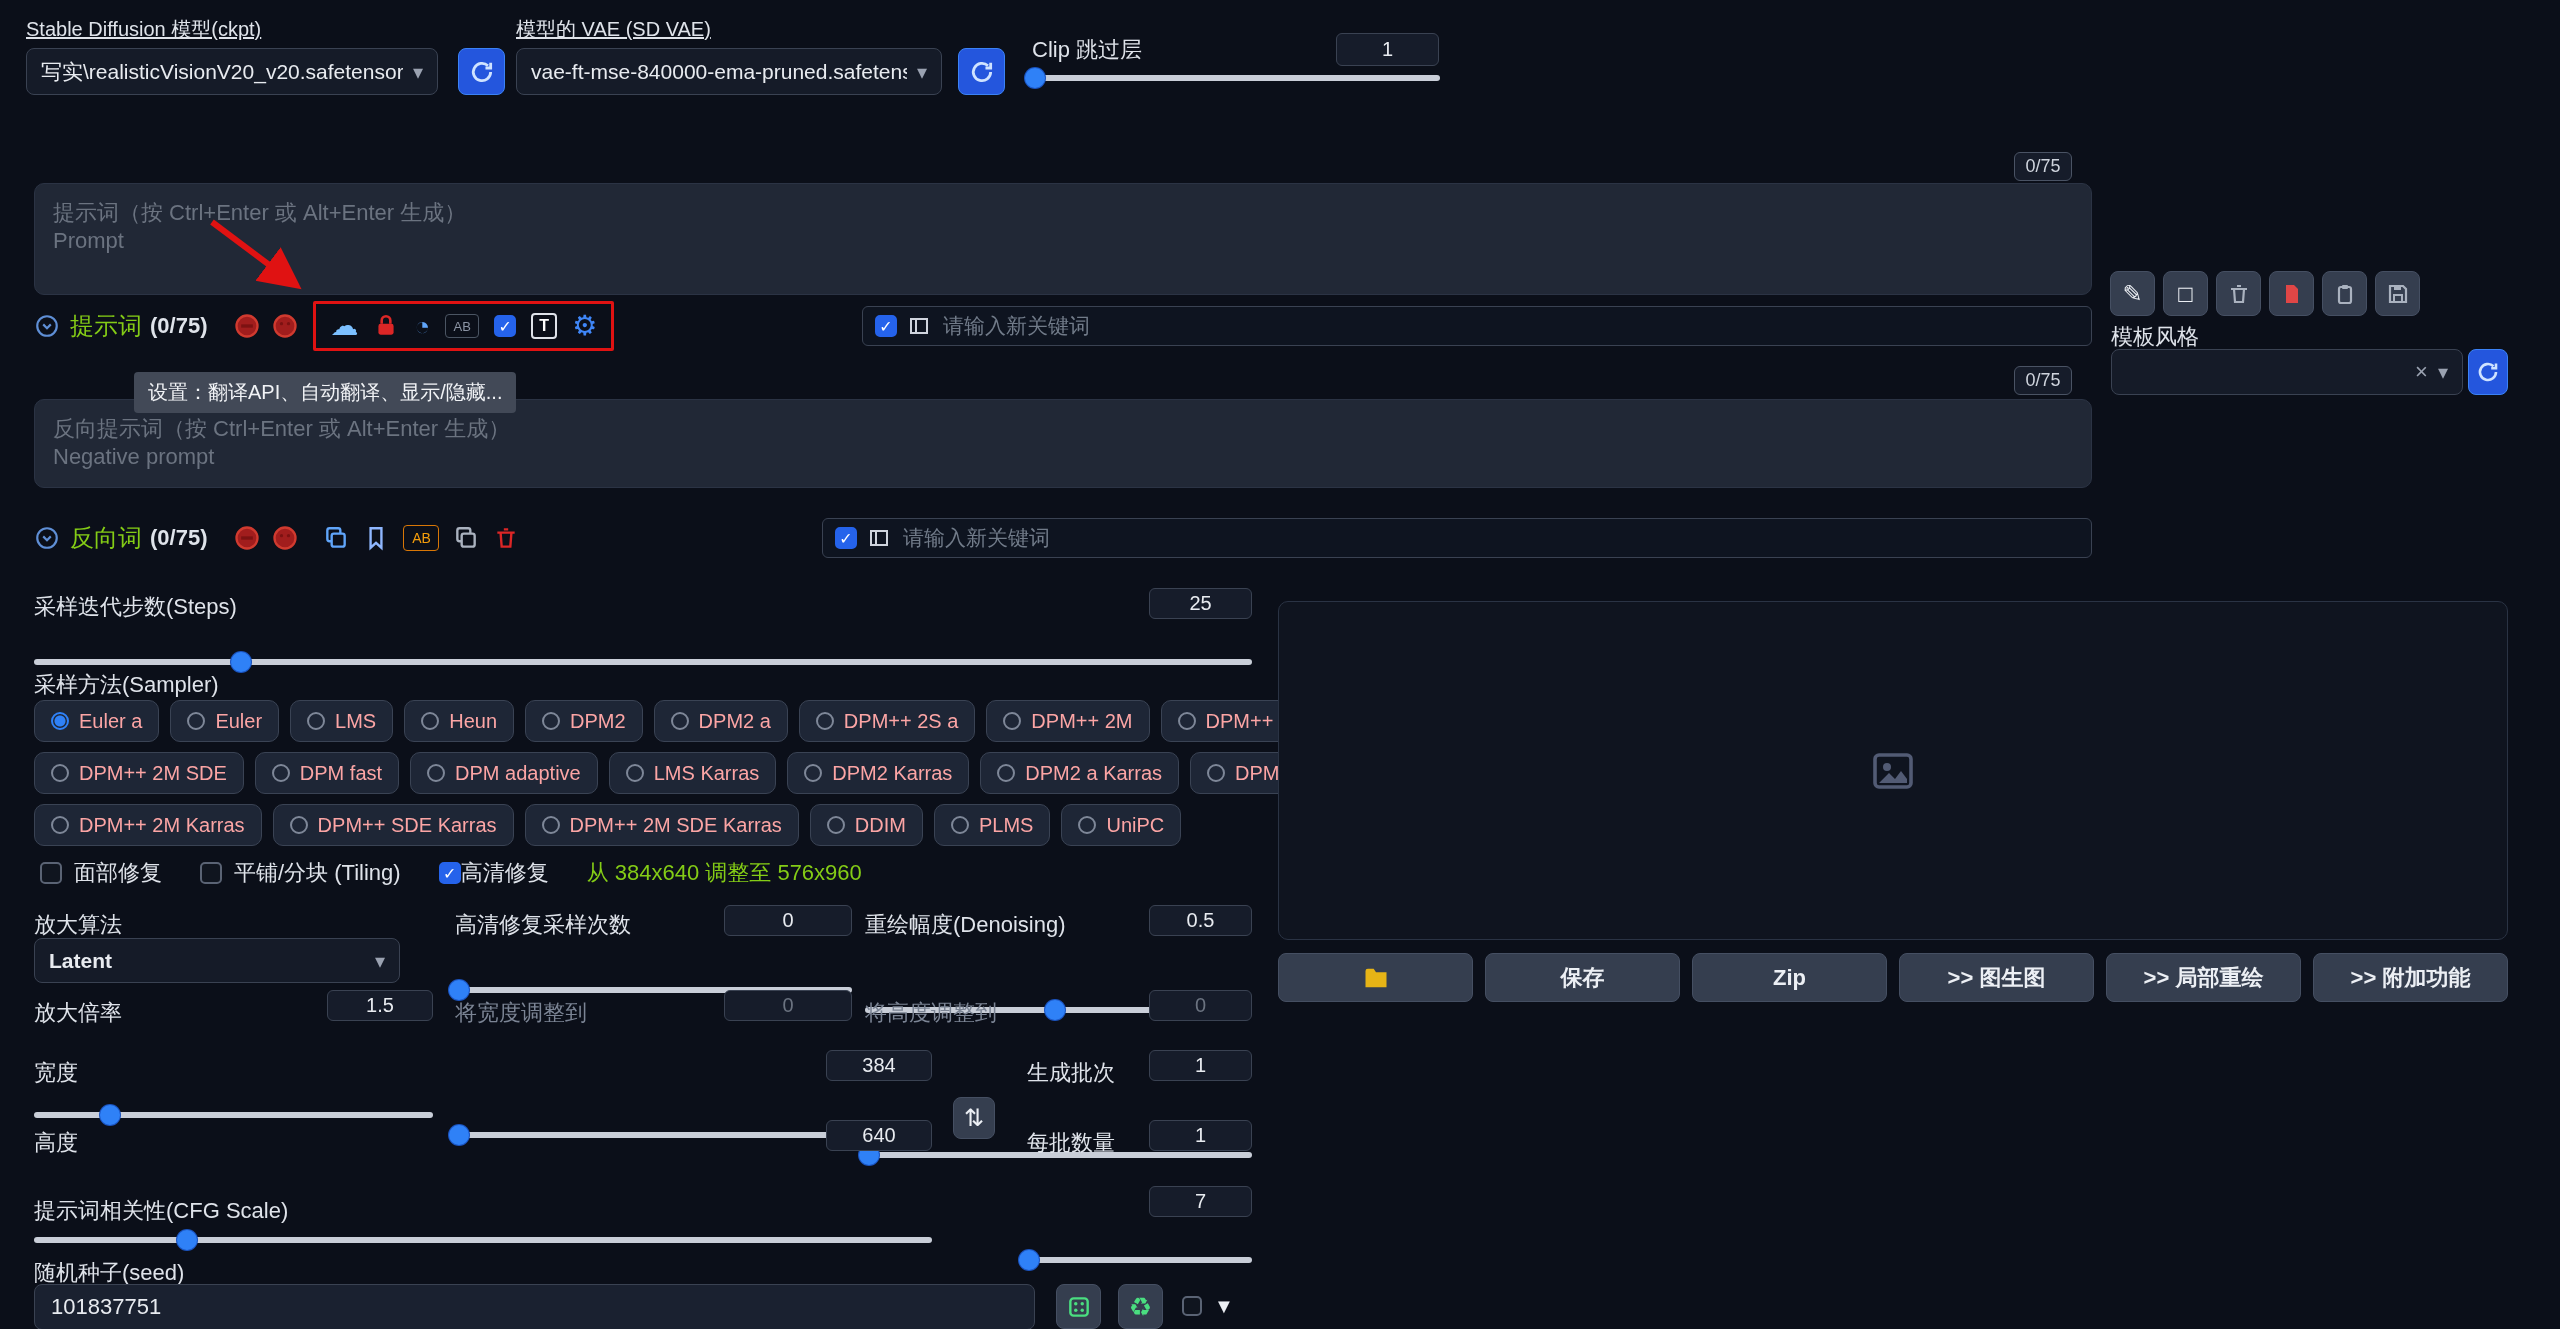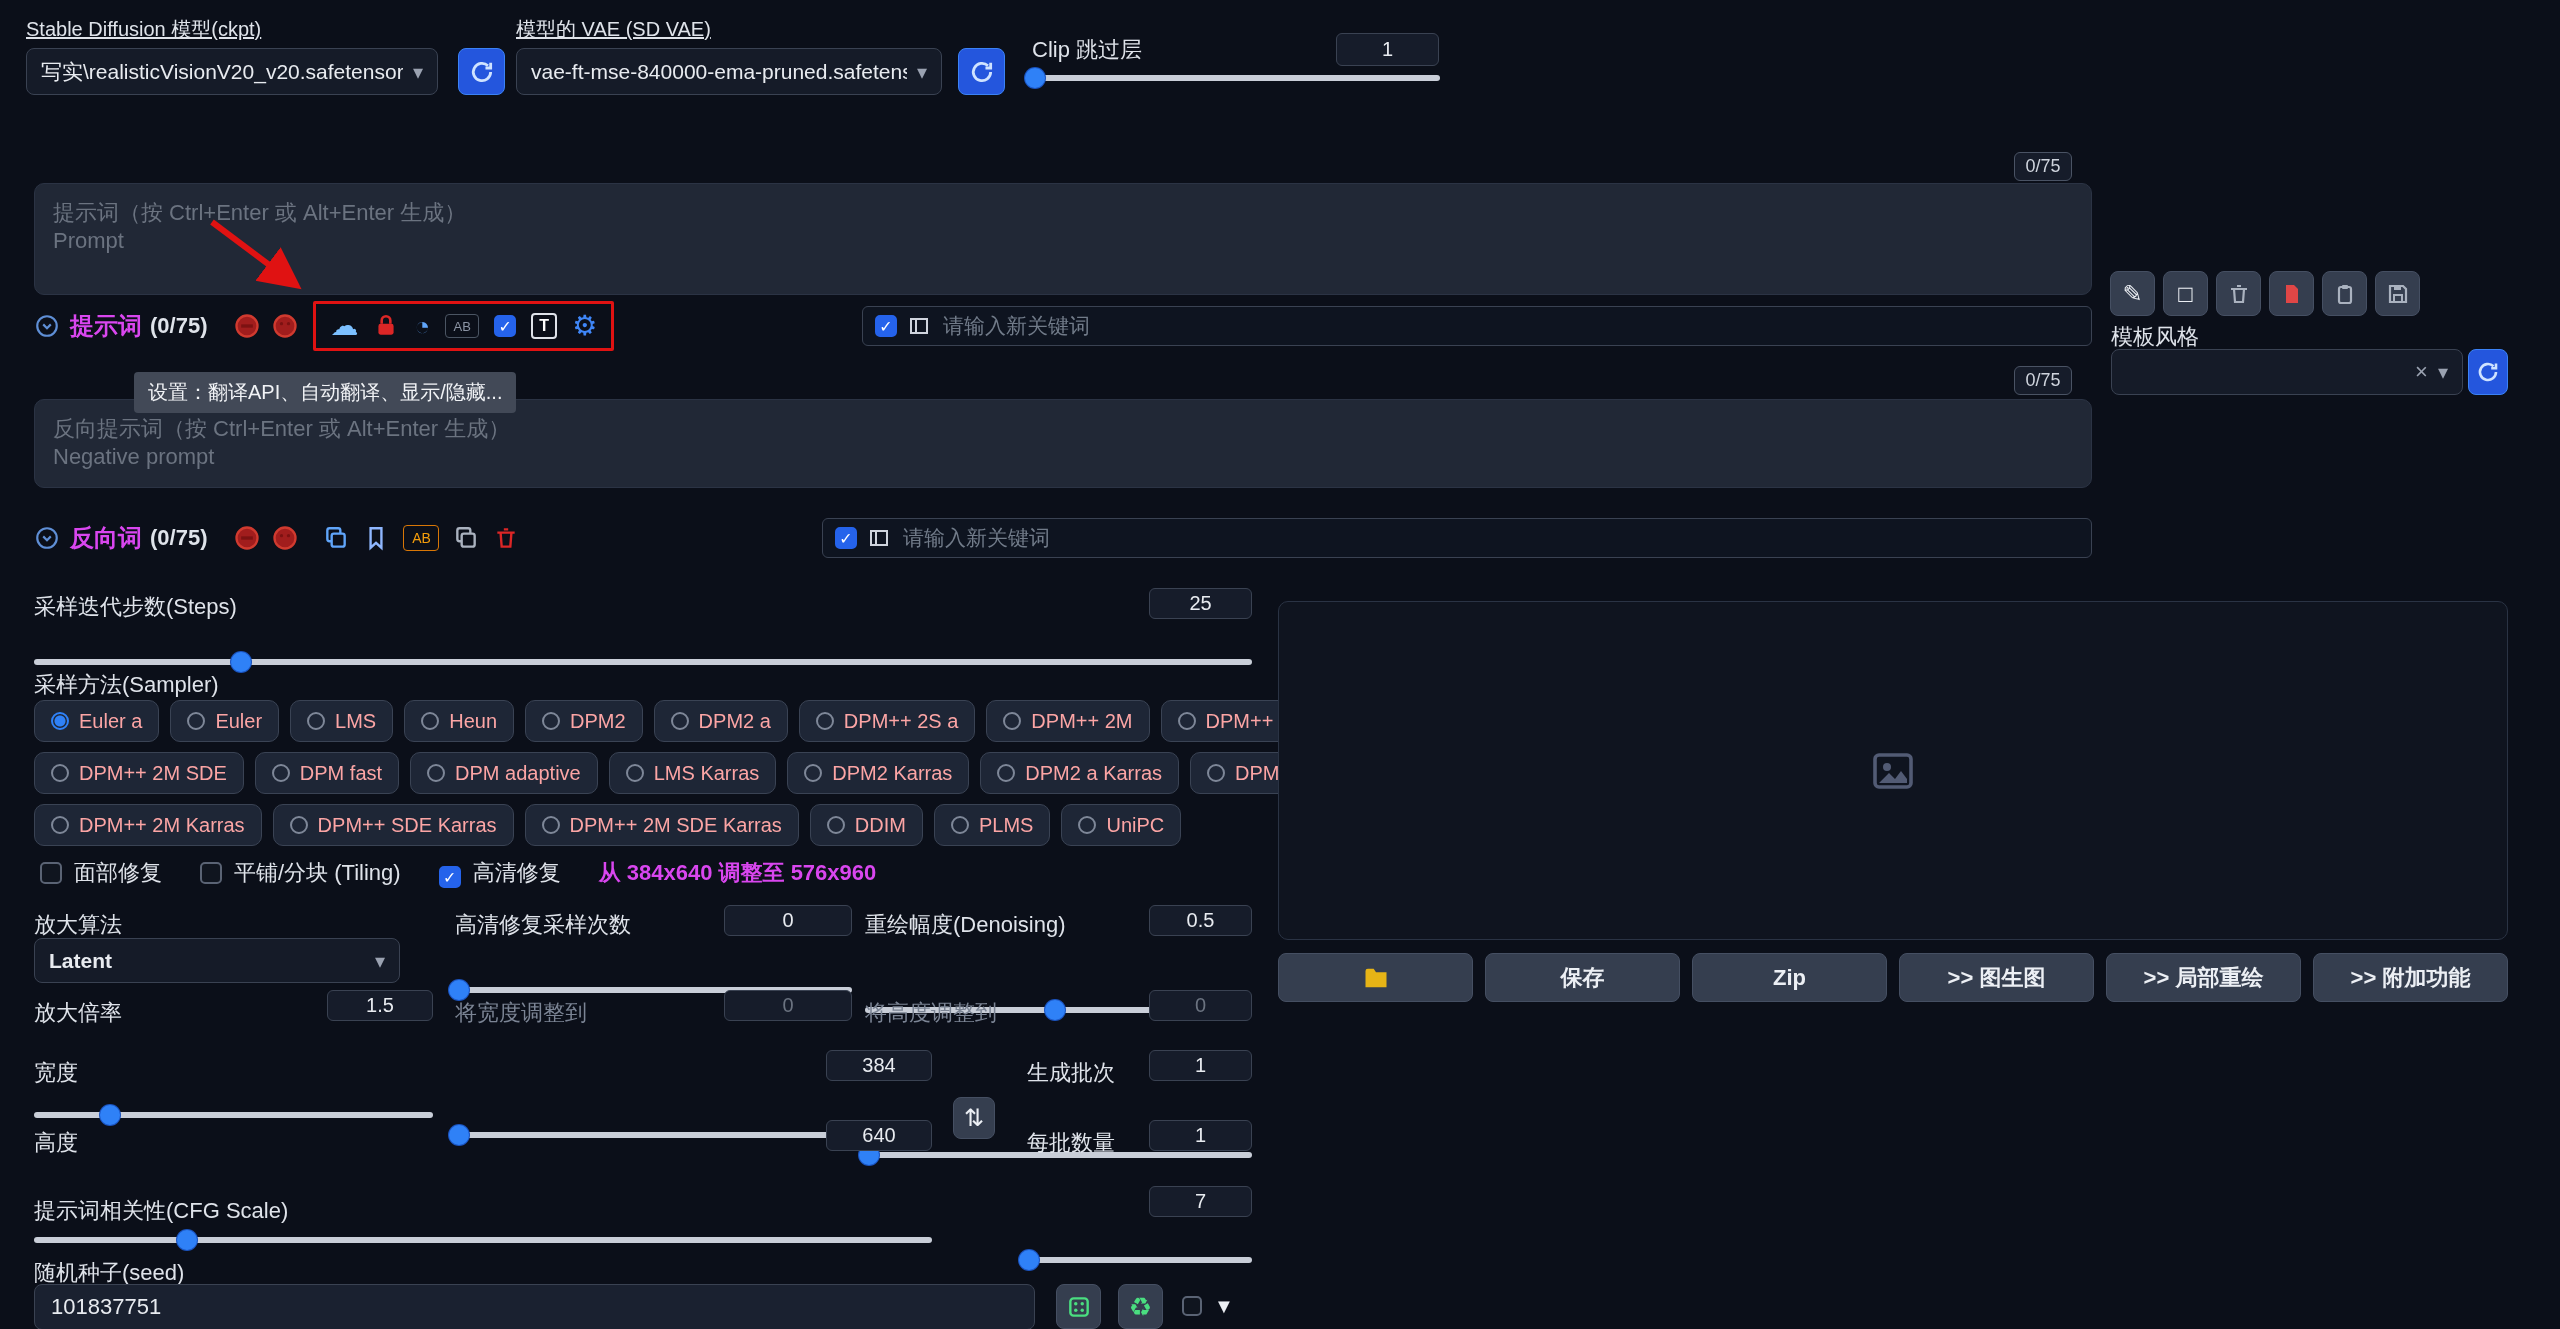--- a/index.html
+++ b/index.html
@@ -2,21 +2,21 @@
 <html><head>
 <meta charset="utf-8">
 <style>
   * { box-sizing: border-box; }
   body { margin:0; background:#0b0f19; font-family:"Liberation Sans", sans-serif; color:#e5e7eb; }
   #app { position:relative; width:2560px; height:1329px; overflow:hidden; background:#0b0f19; }
   .abs { position:absolute; }
   .lbl { font-size:22px; color:#dfe3ea; white-space:nowrap; }
   .lbl.small { font-size:20px;text-decoration:underline; }
   .lbl.dim { color:#7b8494; }
-  .bold { font-weight:700; color:#d946ef; }
+  .bold { font-weight:400; color:#84cc16; }
 
   .dd { display:flex; align-items:center; background:#151b28; border:1px solid #3a4252; border-radius:8px; padding:0 14px; font-size:21px; color:#e8ebf0; }
   .dd .val { flex:1; overflow:hidden; white-space:nowrap; text-overflow:clip; }
   .dd .caret { color:#9aa2b1; font-size:20px; margin-left:10px; }
 
   .refresh-btn { display:flex; align-items:center; justify-content:center; background:#2456dd; border:1px solid #3b82f6; border-radius:8px; cursor:pointer; }
 
   .numbox { display:flex; align-items:center; justify-content:center; background:#161c2a; border:1px solid #3a4252; border-radius:6px; font-size:20px; color:#e8ebf0; }
   .numbox.dim { color:#6b7380; }
 
@@ -306,21 +306,21 @@
 
   <div class="abs" style="left:40px; top:858px; display:flex; align-items:center; gap:38px;">
     <div style="display:flex; align-items:center; gap:12px;">
       <span class="cb"></span>
       <span class="lbl">面部修复</span>
     </div>
     <div style="display:flex; align-items:center; gap:12px;">
       <span class="cb"></span>
       <span class="lbl">平铺/分块 (Tiling)</span>
     </div>
-    <div style="display:flex; align-items:flex-end; gap:12px;">
+    <div style="display:flex; align-items:center; ">
       <span class="cb checked"></span>
       <span class="lbl">高清修复</span>
     </div>
     <span class="lbl bold">从 384x640 调整至 576x960</span>
   </div>
 
   <div class="abs lbl" style="left:34px; top:910px;">放大算法</div>
   <div class="abs dd" style="left:34px; top:938px; width:366px; height:45px;">
     <span class="val" style="font-weight:700;">Latent</span>
     <span class="caret">▾</span>

